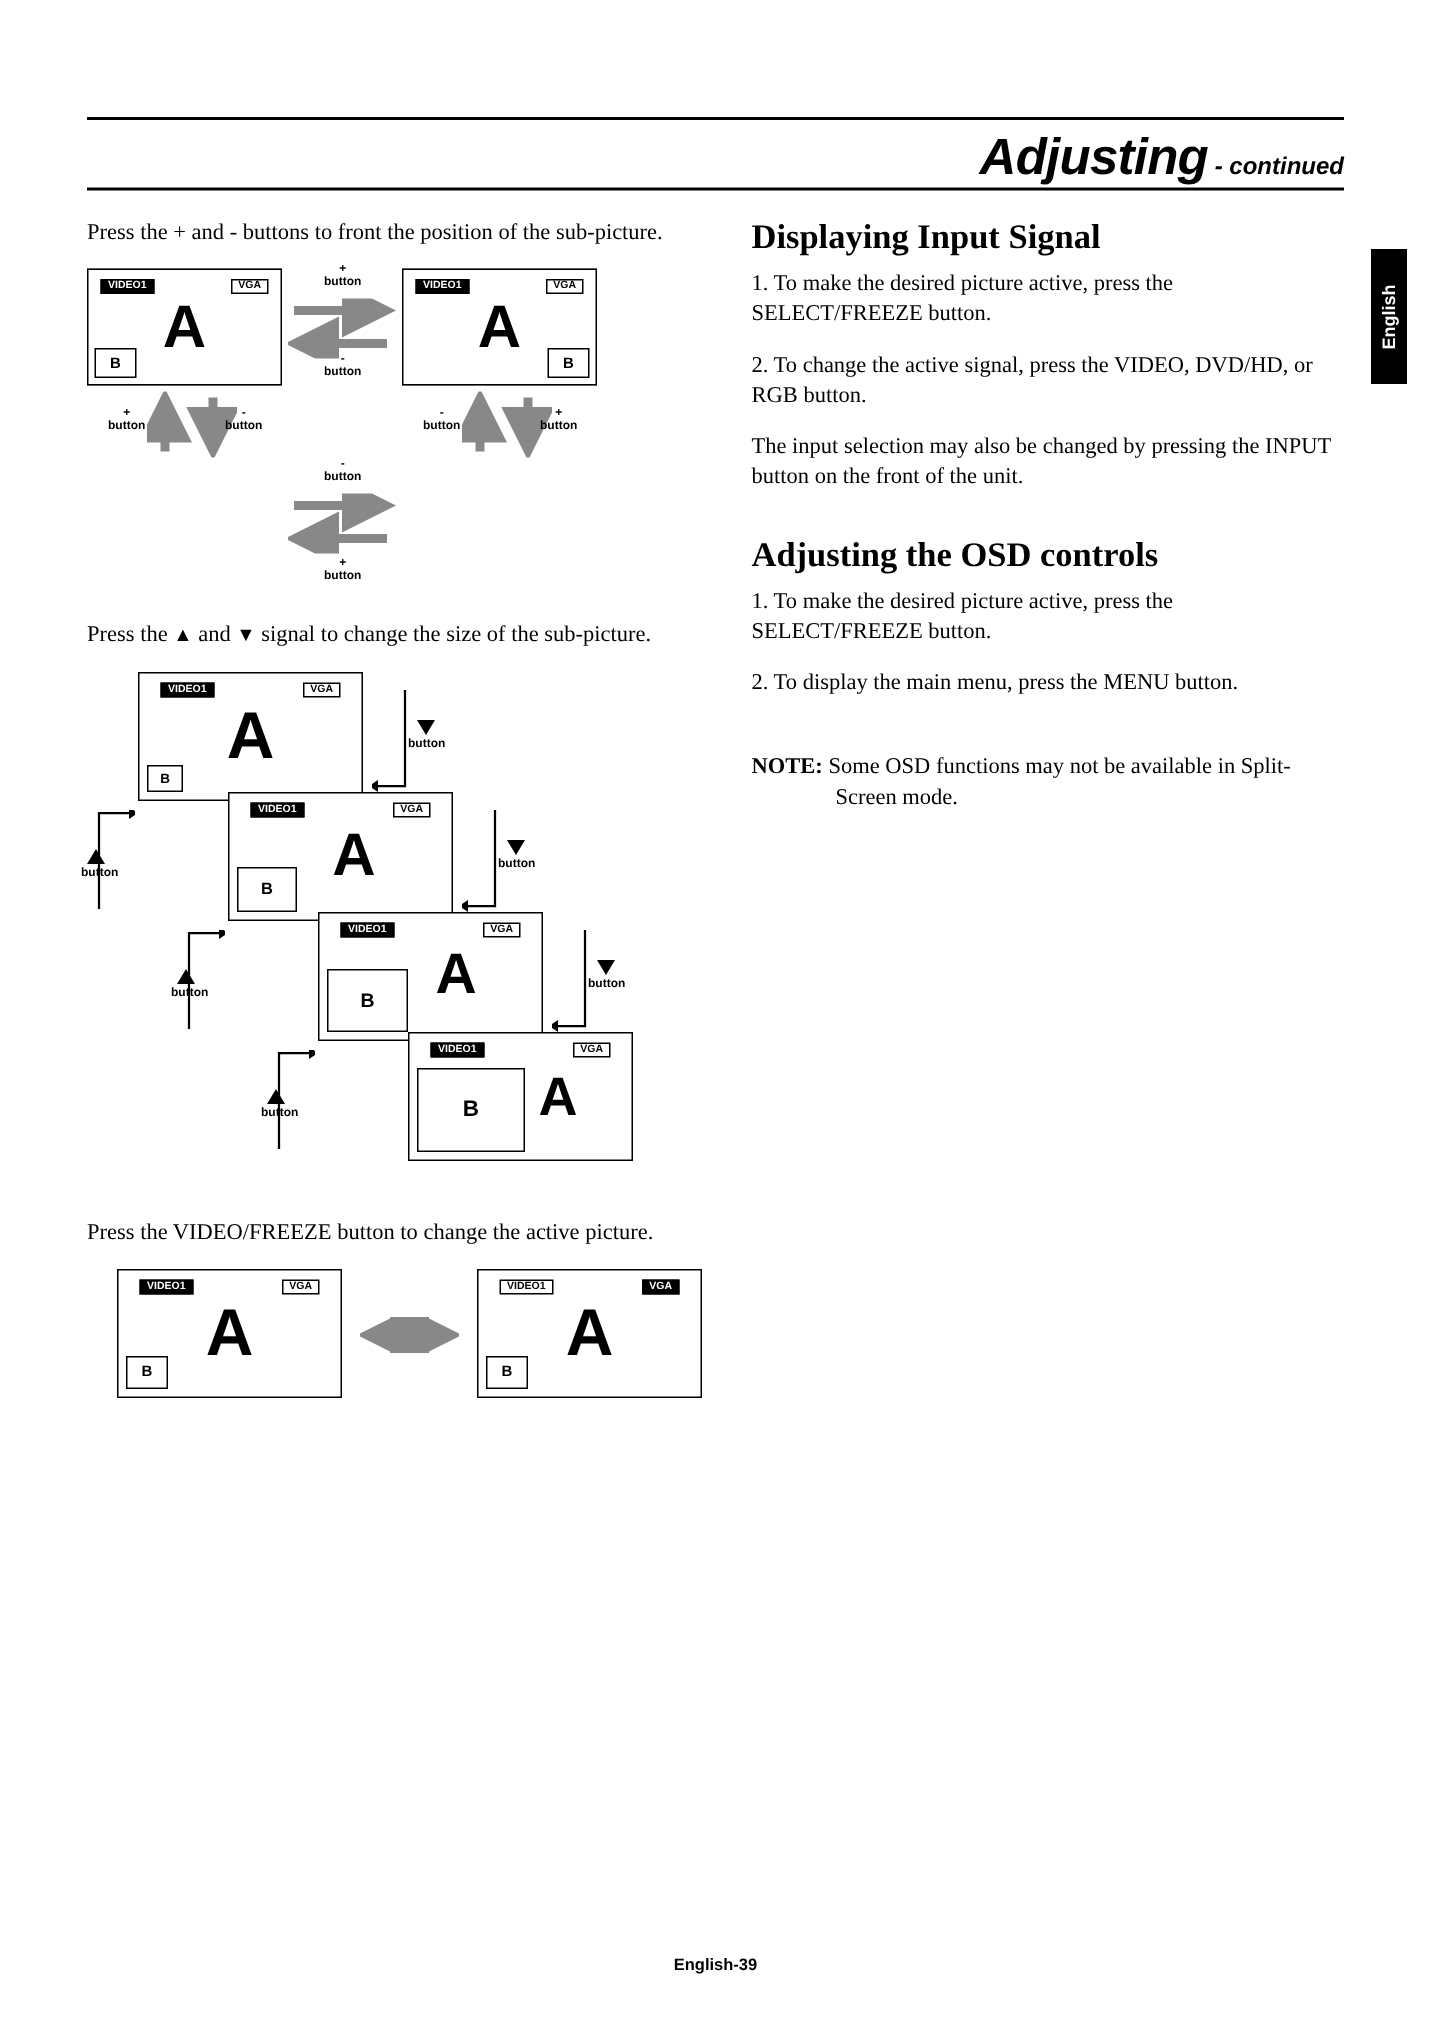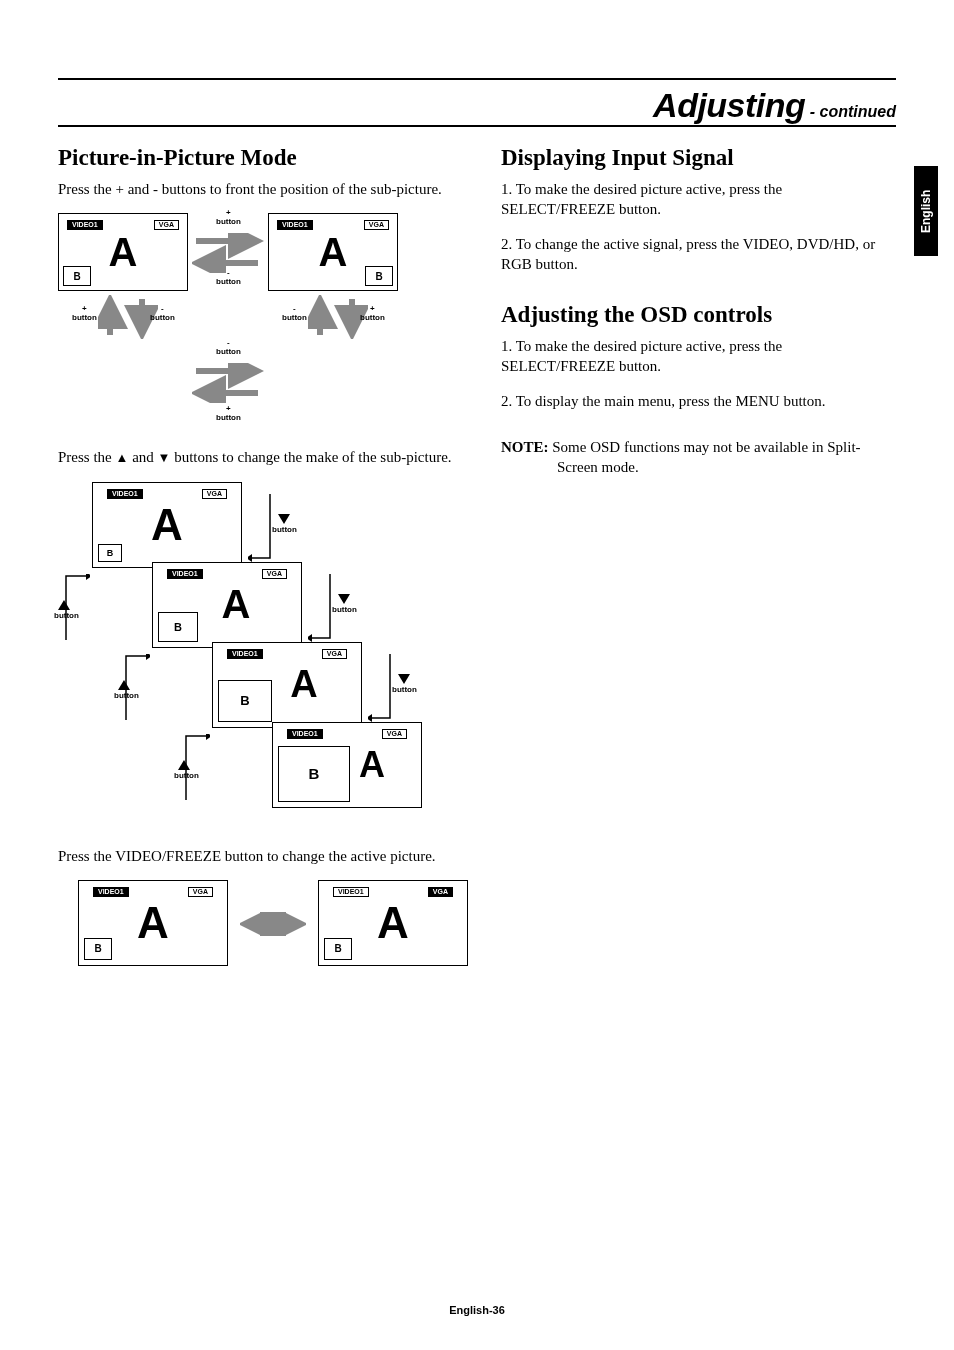--- a/index.html
+++ b/index.html
@@ -7,21 +7,21 @@
   .page { position: relative; width: 954px; height: 1350px; padding: 78px 58px 40px 58px; }
   .side-tab { position: absolute; right: 16px; top: 166px; width: 24px; height: 90px; background: #000; color: #fff; font-family: Arial, Helvetica, sans-serif; font-size: 12px; font-weight: bold; display: flex; align-items: center; justify-content: center; writing-mode: vertical-rl; transform: rotate(180deg); }
   .hrule { border: none; border-top: 2px solid #000; margin: 0; }
   .header { margin-top: 6px; text-align: right; }
   .header .title { font-family: Arial, Helvetica, sans-serif; font-size: 34px; font-weight: bold; font-style: italic; letter-spacing: -0.5px; display: inline; }
   .header .cont { font-family: Arial, Helvetica, sans-serif; font-size: 16px; font-weight: bold; font-style: italic; }
   .columns { display: flex; gap: 48px; margin-top: 18px; }
   .col { flex: 1 1 0; min-width: 0; }
   h2.section { font-family: "Times New Roman", serif; font-weight: bold; font-size: 23px; margin-bottom: 8px; }
   p.body { font-family: "Times New Roman", serif; font-size: 15px; line-height: 1.35; margin-bottom: 14px; }
-  .note { font-family: "Times New Roman", serif; font-size: 15px; line-height: 1.35; margin-top: 26px; padding-left: 56px; text-indent: -56px; }
+  .note { font-family: "Times New Roman", serif; font-size: 15px; line-height: 1.35; margin-top: 36px; padding-left: 56px; text-indent: -56px; }
   .note b { font-weight: bold; }
   .footer { position: absolute; bottom: 34px; left: 0; right: 0; text-align: center; font-family: Arial, Helvetica, sans-serif; font-size: 11px; font-weight: bold; }
 
   
   .diagram { position: relative; margin: 8px 0 24px 0; }
   .screen { position: absolute; border: 1.5px solid #000; background: #fff; display: flex; align-items: center; justify-content: center; }
   .bigA { font-family: Arial, Helvetica, sans-serif; font-weight: 900; }
   .tag { position: absolute; border: 1.5px solid #000; background: #fff; font-family: Arial, Helvetica, sans-serif; font-size: 7px; font-weight: bold; height: 10px; line-height: 8px; padding: 0 4px; display: flex; align-items: center; justify-content: center; }
   .tag.inv { background: #000; color: #fff; border-color: #000; }
   .subB { position: absolute; border: 1.5px solid #000; background: #fff; font-family: Arial, Helvetica, sans-serif; font-weight: bold; display: flex; align-items: center; justify-content: center; }
@@ -38,21 +38,20 @@
   <div class="side-tab">English</div>
   <hr class="hrule">
   <div class="header">
     <span class="title">Adjusting</span><span class="cont"> - continued</span>
   </div>
   <hr class="hrule">
 
   <div class="columns">
 
     <div class="col">
-      <h2 class="section">Picture-in-Picture Mode</h2>
       <p class="body">Press the + and - buttons to front the position of the sub-picture.</p>
 
       <div class="diagram" style="width:340px; height:210px;">
 
         <div class="screen" style="left:0; top:0; width:130px; height:78px;">
           <span class="bigA" style="font-size:40px;">A</span>
           <div class="subB" style="left:4px; top:4px; width:28px; height:20px; font-size:10px;">B</div>
           <div class="tag inv" style="left:38px; top:6px;">VIDEO1</div>
           <div class="tag" style="right:8px; top:6px;">VGA</div>
         </div>
@@ -114,21 +113,21 @@
           <line x1="12" y1="40" x2="12" y2="4" stroke="#888" stroke-width="6" marker-end="url(#ah1)"></line>
           <line x1="44" y1="4" x2="44" y2="40" stroke="#888" stroke-width="6" marker-end="url(#ah1)"></line>
         </svg>
         <div class="btlabel" style="left:224px; top:92px;">-
 button</div>
         <div class="btlabel" style="left:302px; top:92px;">+
 button</div>
       </div>
 
       <p class="body">
-        <span>Press the </span><span style="font-size:13px;">▲</span><span> and </span><span style="font-size:13px;">▼</span><span> buttons to change the make of the sub-picture.</span>
+        <span>Press the </span><span style="font-size:13px;">▲</span><span> and </span><span style="font-size:13px;">▼</span><span> signal to change the size of the sub-picture.</span>
       </p>
 
       <div class="diagram" style="width:380px; height:340px;">
 
         <div class="screen" style="left:34px; top:0; width:150px; height:86px;">
           <span class="bigA" style="font-size:44px;">A</span>
           <div class="subB" style="left:5px; bottom:5px; width:24px; height:18px; font-size:9px;">B</div>
           <div class="tag inv" style="left:14px; top:6px;">VIDEO1</div>
           <div class="tag" style="right:14px; top:6px;">VGA</div>
         </div>
@@ -223,25 +222,26 @@
             </defs>
           <line x1="6" y1="12" x2="60" y2="12" stroke="#888" stroke-width="8" marker-start="url(#ah3l)" marker-end="url(#ah3r)"></line>
         </svg>
       </div>
     </div>
 
     <div class="col">
       <h2 class="section">Displaying Input Signal</h2>
       <p class="body">1. To make the desired picture active, press the SELECT/FREEZE button.</p>
       <p class="body">2. To change the active signal, press the VIDEO, DVD/HD, or RGB button.</p>
+      <p class="body">The input selection may also be changed by pressing the INPUT button on the front of the unit.</p>
 
       <h2 class="section" style="margin-top:28px;">Adjusting the OSD controls</h2>
       <p class="body">1. To make the desired picture active, press the SELECT/FREEZE button.</p>
       <p class="body">2. To display the main menu, press the MENU button.</p>
 
       <p class="note">
         <b>NOTE: </b><span>Some OSD functions may not be available in Split-Screen mode.</span>
       </p>
     </div>
   </div>
 
-  <div class="footer">English-36</div>
+  <div class="footer">English-39</div>
 </div>
 
 </body></html>

